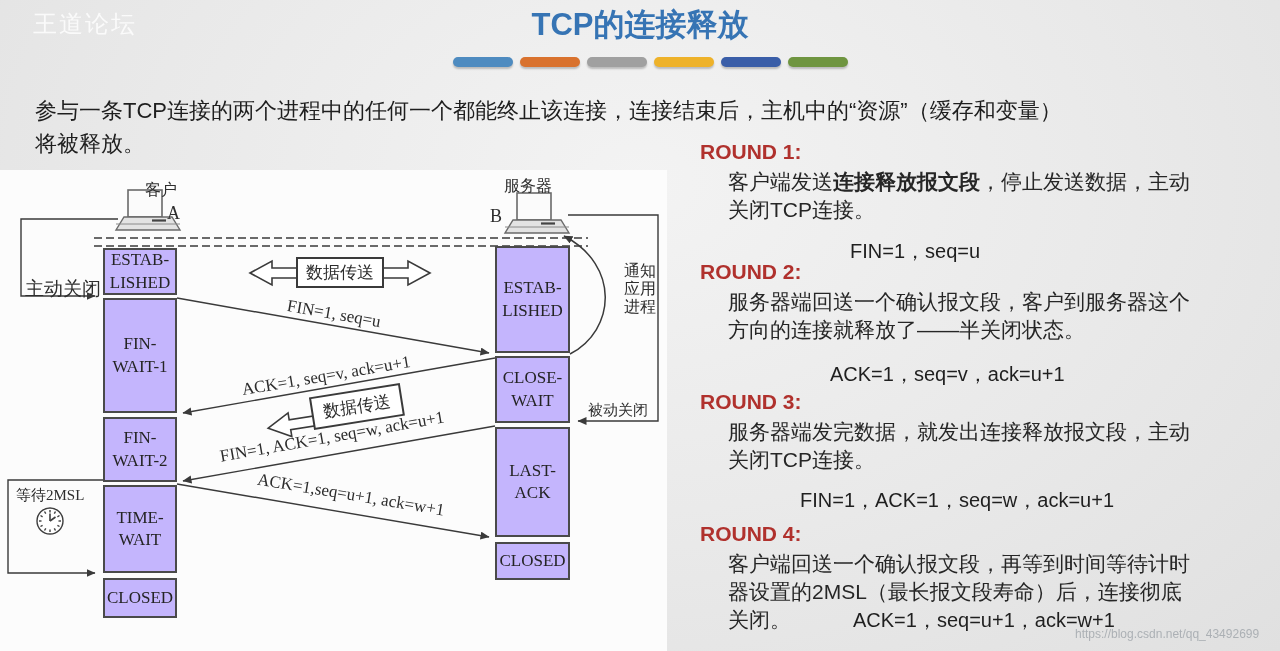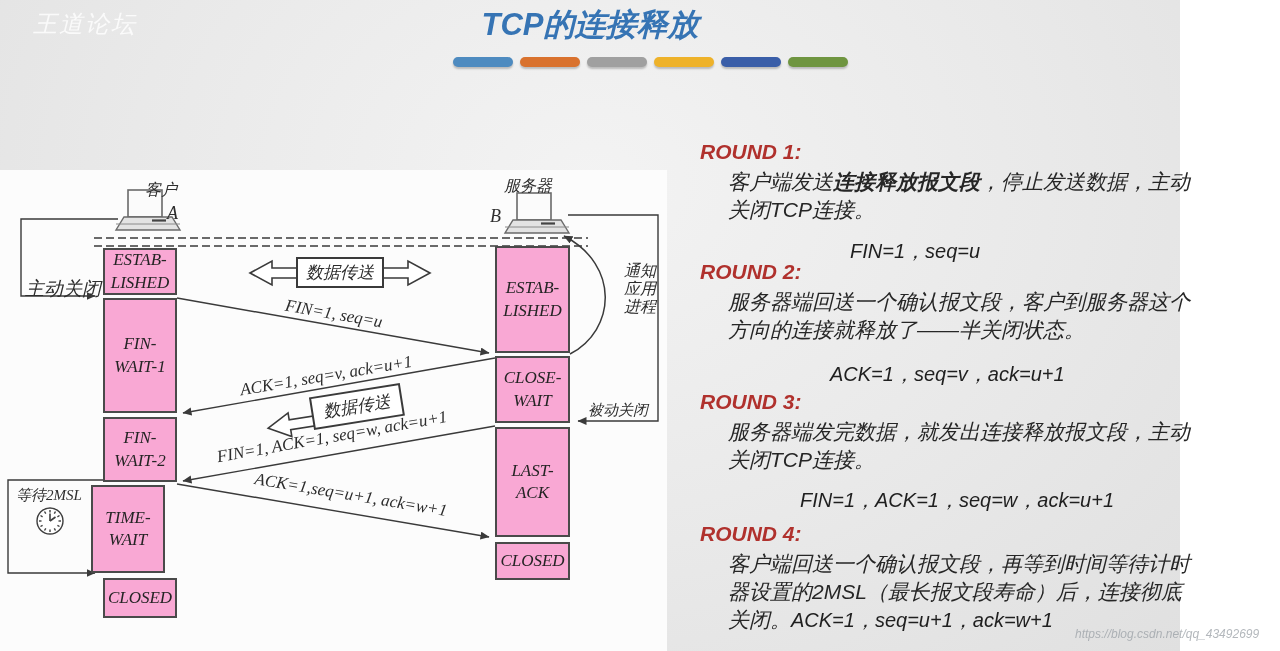--- a/index.html
+++ b/index.html
@@ -1,30 +1,30 @@
 <!DOCTYPE html>
 <html><head>
 <meta charset="utf-8">
 <style>
   html,body{margin:0;padding:0;}
   body{width:1280px;height:651px;overflow:hidden;font-family:"Liberation Sans","DejaVu Sans",sans-serif;}
-  .stage{position:relative;width:1180px;height:651px;
-         background:radial-gradient(ellipse at 50% 28%, #f3f3f3 0%, #e9e9e9 55%, #e0e0e0 100%);font-style:italic;}
+  .stage{position:relative;width:1280px;height:651px;
+         background:radial-gradient(ellipse at 50% 28%, #f3f3f3 0%, #e9e9e9 55%, #e0e0e0 100%);}
   .abs{position:absolute;}
   
   .wm-top{left:33px;top:8px;font-size:24px;color:rgba(255,255,255,.8);letter-spacing:2px;}
   .title{left:0;top:4px;width:100%;text-align:center;font-size:31px;font-weight:bold;color:#3674b4;}
   .bars{left:453px;top:57px;display:flex;gap:7px;}
   .bar{display:inline-block;width:60px;height:10px;border-radius:5px;box-shadow:0 2px 2px rgba(0,0,0,.22);}
   
   .intro{left:35px;top:94px;width:1044px;font-size:22px;line-height:33px;color:#1e1e1e;}
   
   .diagram{left:0;top:170px;width:667px;height:481px;background:#fcfcfc;}
   .diagram svg{position:absolute;left:0;top:0;}
-  .sbox{position:absolute;background:#f9a8d4;border:2px solid #4a4a4a;box-sizing:border-box;
+  .sbox{position:absolute;background:#c4b5fd;border:2px solid #4a4a4a;box-sizing:border-box;
         display:flex;flex-direction:column;justify-content:center;align-items:center;
         font-family:"Liberation Serif","DejaVu Serif",serif;font-size:17px;line-height:1.32;color:#242424;}
   .dlabel{position:absolute;font-family:"Liberation Serif","DejaVu Serif",serif;color:#2e2e2e;font-size:16px;}
   .letter{position:absolute;font-family:"Liberation Serif","DejaVu Serif",serif;font-size:18px;color:#2e2e2e;}
   .notify span{display:block;text-align:center;line-height:18px;}
   
   .rhead{position:absolute;left:700px;font-size:21px;font-weight:bold;color:#b0312d;}
   .rbody{position:absolute;left:728px;width:467px;font-size:21px;line-height:28px;color:#262626;}
   .rbody b{font-weight:700;}
   .formula{position:absolute;font-size:20px;color:#1f1f1f;}
@@ -40,20 +40,21 @@
   <div class="abs title">TCP的连接释放</div>
   <div class="abs bars">
     <span class="bar" style="background-color: rgb(78, 139, 192);"></span>
     <span class="bar" style="background-color: rgb(217, 114, 46);"></span>
     <span class="bar" style="background-color: rgb(160, 160, 160);"></span>
     <span class="bar" style="background-color: rgb(238, 178, 42);"></span>
     <span class="bar" style="background-color: rgb(58, 94, 168);"></span>
     <span class="bar" style="background-color: rgb(111, 149, 64);"></span>
   </div>
 
+  <div class="abs intro">参与一条TCP连接的两个进程中的任何一个都能终止该连接，连接结束后，主机中的“资源”（缓存和变量）将被释放。</div>
 
   <div class="abs diagram">
 
     <svg width="667" height="481" viewBox="0 0 667 481">
       <defs>
         <marker id="ah" markerUnits="userSpaceOnUse" markerWidth="10" markerHeight="9" refX="8.5" refY="4" orient="auto">
           <path d="M0,0 L9,4 L0,8 z" fill="#3a3a3a"></path>
         </marker>
         <g id="pc">
           <rect x="128" y="20" width="34" height="27" fill="#fbfbfb" stroke="#6a6a6a" stroke-width="1.6"></rect>
@@ -140,21 +141,21 @@
         <span>LISHED</span>
     </div>
     <div class="sbox" style="left:103px;top:128px;width:74px;height:115px;">
       <span>FIN-</span>
         <span>WAIT-1</span>
     </div>
     <div class="sbox" style="left:103px;top:247px;width:74px;height:65px;">
       <span>FIN-</span>
         <span>WAIT-2</span>
     </div>
-    <div class="sbox" style="left:91px;top:315px;width:74px;height:88px;">
+    <div class="sbox" style="left:103px;top:315px;width:74px;height:88px;">
       <span>TIME-</span>
         <span>WAIT</span>
     </div>
     <div class="sbox" style="left:103px;top:408px;width:74px;height:40px;">
       <span>CLOSED</span>
         <span></span>
     </div>
 
     <div class="sbox" style="left:495px;top:76px;width:75px;height:107px;">
       <span>ESTAB-</span>
@@ -181,16 +182,16 @@
   <div class="rhead" style="top:260px;">ROUND 2:</div>
   <div class="rbody" style="top:288px;">服务器端回送一个确认报文段，客户到服务器这个方向的连接就释放了——半关闭状态。</div>
   <div class="formula" style="left:830px;top:361px;">ACK=1，seq=v，ack=u+1</div>
 
   <div class="rhead" style="top:390px;">ROUND 3:</div>
   <div class="rbody" style="top:418px;">服务器端发完数据，就发出连接释放报文段，主动关闭TCP连接。</div>
   <div class="formula" style="left:800px;top:487px;">FIN=1，ACK=1，seq=w，ack=u+1</div>
 
   <div class="rhead" style="top:522px;">ROUND 4:</div>
   <div class="rbody" style="top:550px;">客户端回送一个确认报文段，再等到时间等待计时器设置的2MSL（最长报文段寿命）后，连接彻底</div>
-  <div class="rbody" style="top:606px;"><span>关闭。</span><span class="formula" style="position:static;">ACK=1，seq=u+1，ack=w+1</span></div>
+  <div class="rbody" style="top:606px;"><span>关闭。</span><span class="formula" style="position:static;margin-left:62px;">ACK=1，seq=u+1，ack=w+1</span></div>
 
   <div class="abs wm-bottom">https://blog.csdn.net/qq_43492699</div>
 </div>
 
 </body></html>

